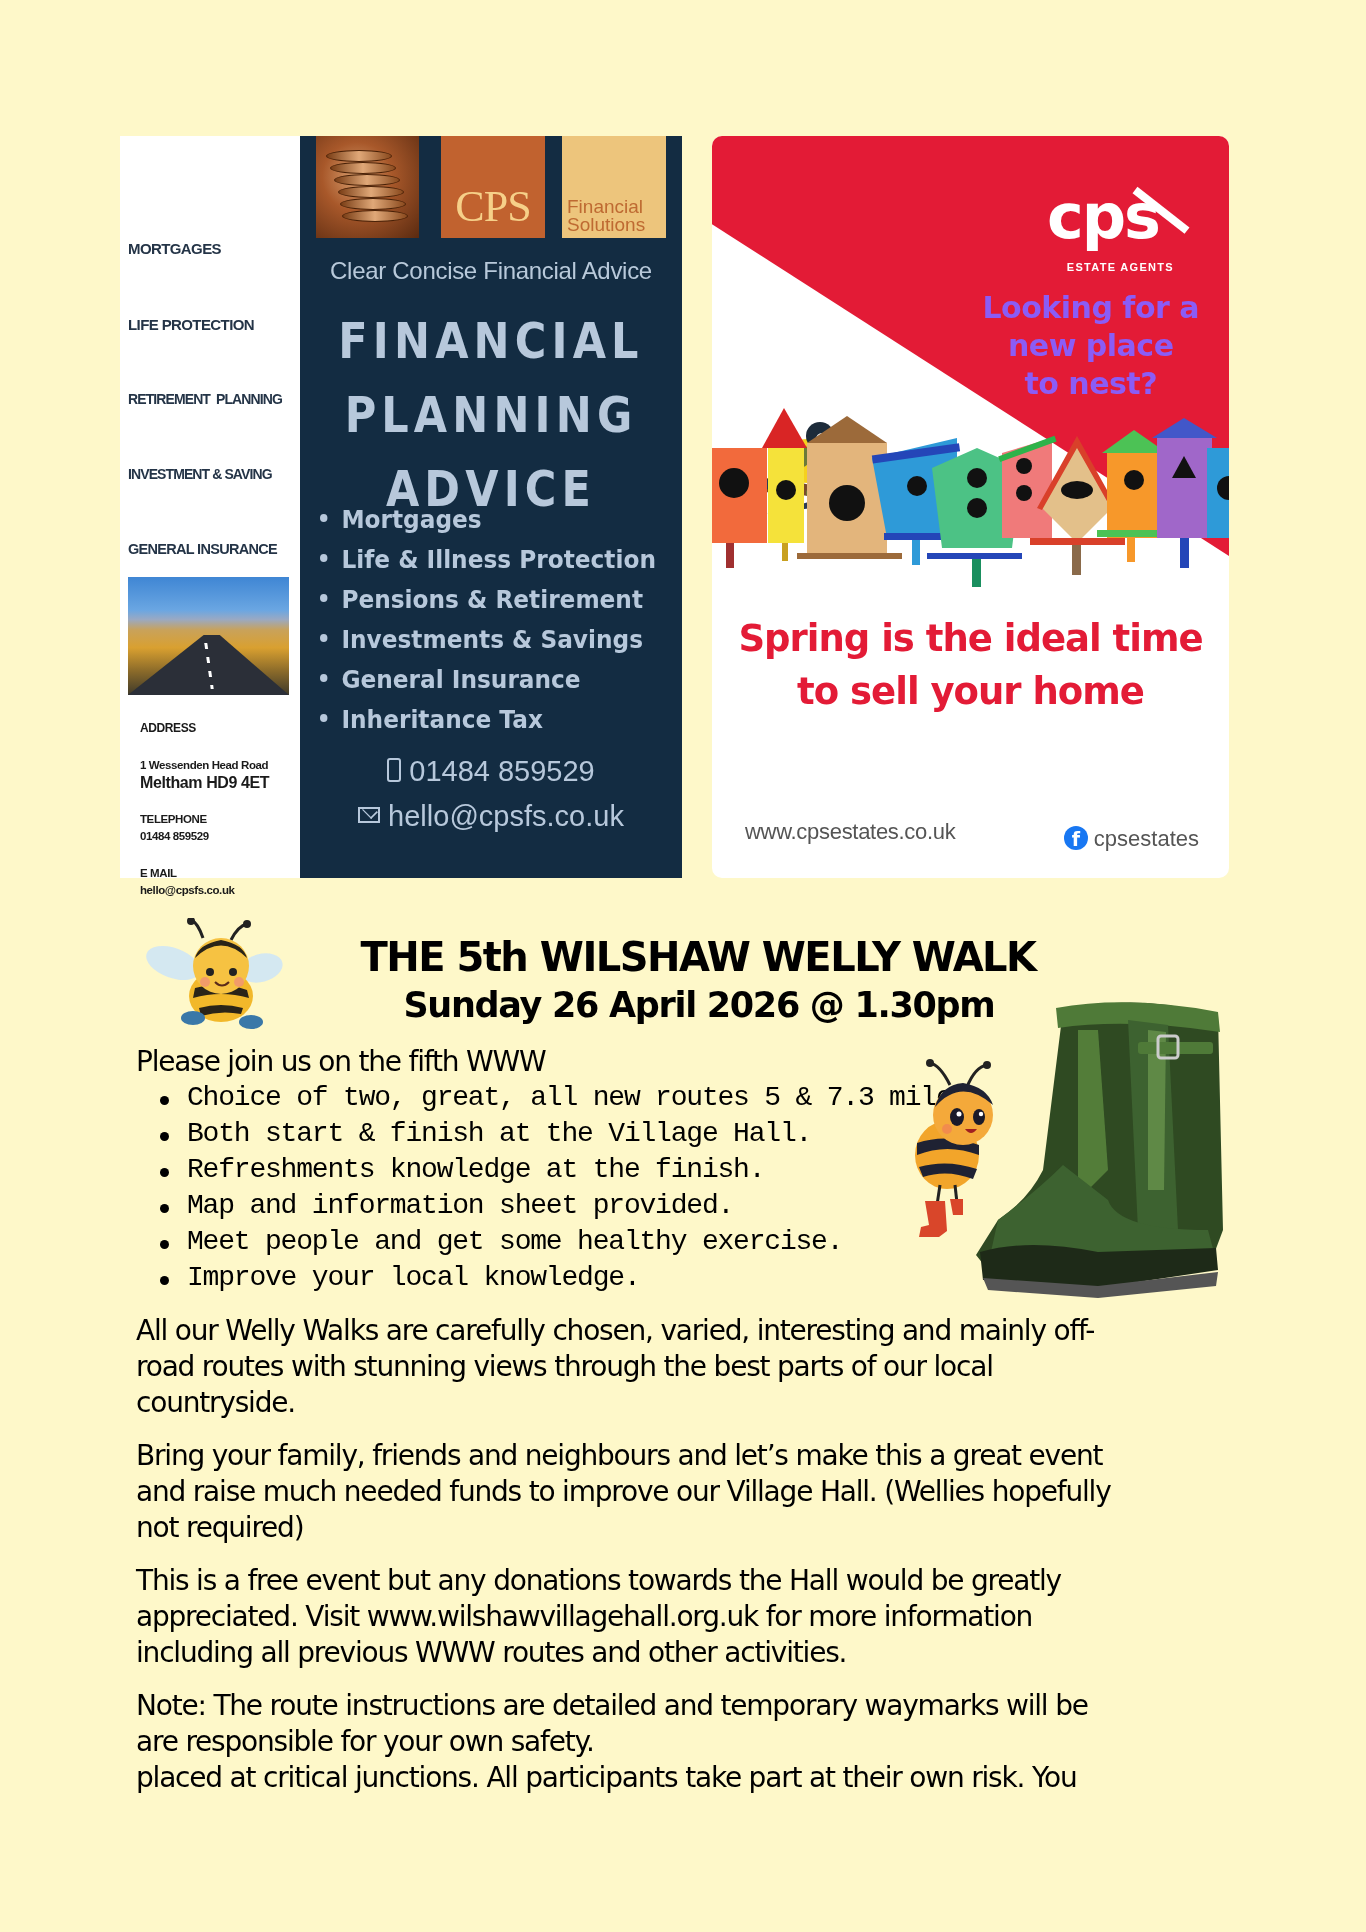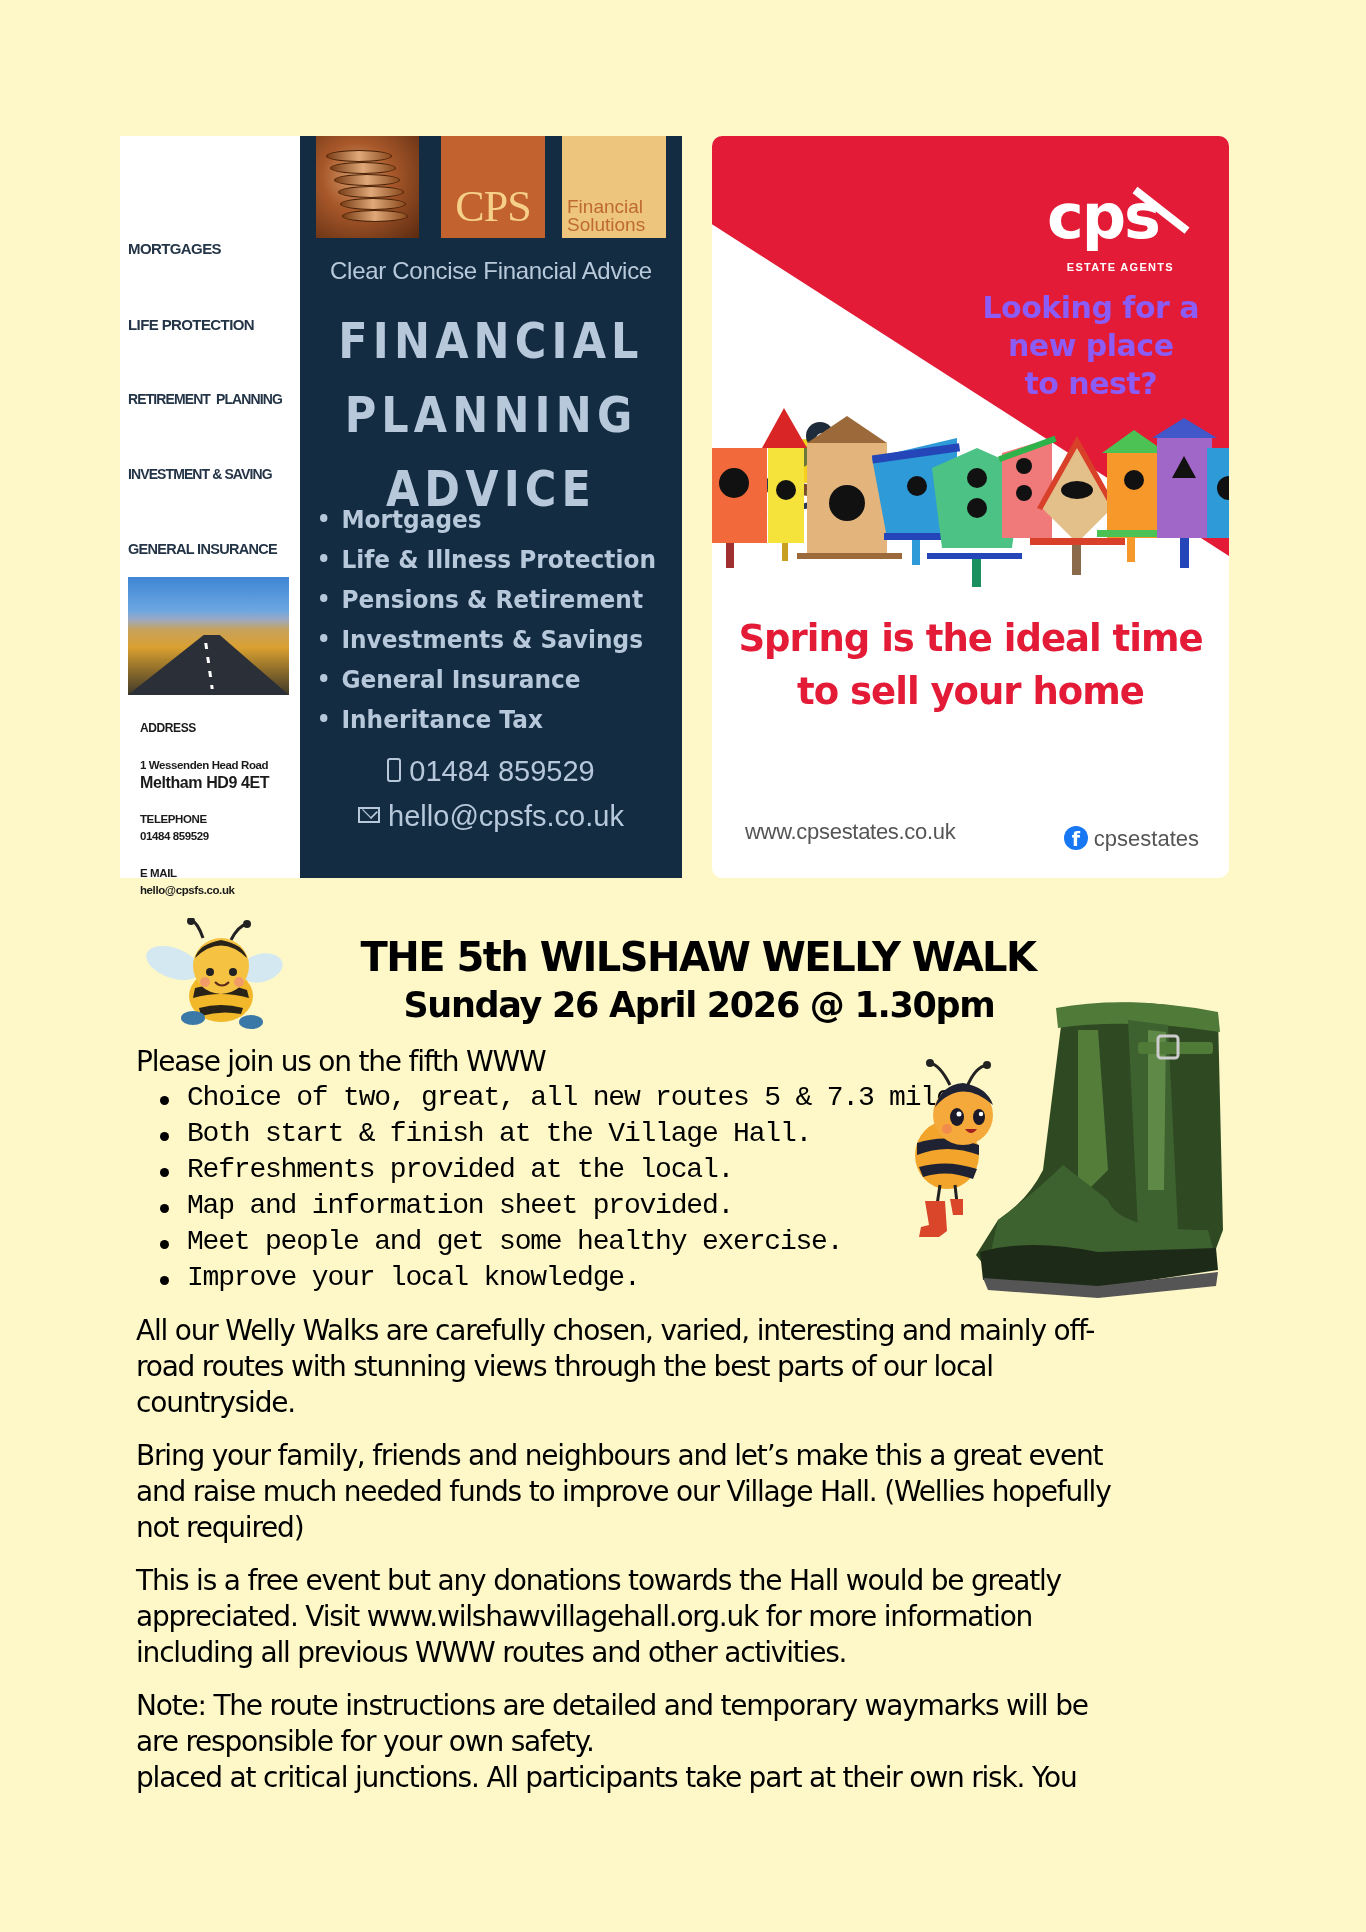--- a/index.html
+++ b/index.html
@@ -353,21 +353,21 @@
   <ellipse cx="108" cy="104" rx="12" ry="7" fill="#3a78a8"></ellipse>
 </svg>
 
 <div class="abs ww-title">THE 5th WILSHAW WELLY WALK</div>
 <div class="abs ww-sub">Sunday 26 April 2026 @ 1.30pm</div>
 
 <div class="abs body-text intro">Please join us on the fifth WWW</div>
 <ul class="abs body-text bullets">
   <li>Choice of two, great, all new routes 5 &amp; 7.3 miles.</li>
   <li>Both start &amp; finish at the Village Hall.</li>
-  <li>Refreshments provided at the local.</li>
+  <li>Refreshments knowledge at the finish.</li>
   <li>Map and information sheet provided.</li>
   <li>Meet people and get some healthy exercise.</li>
   <li>Improve your local knowledge.</li>
 </ul>
 
 <svg class="abs bee2" viewBox="0 0 115 185">
   <path d="M55 30 Q45 10 35 8" stroke="#222" stroke-width="3" fill="none"></path>
     <circle cx="35" cy="8" r="4" fill="#222"></circle>
   <path d="M72 32 Q80 12 92 10" stroke="#222" stroke-width="3" fill="none"></path>
     <circle cx="92" cy="10" r="4" fill="#222"></circle>

